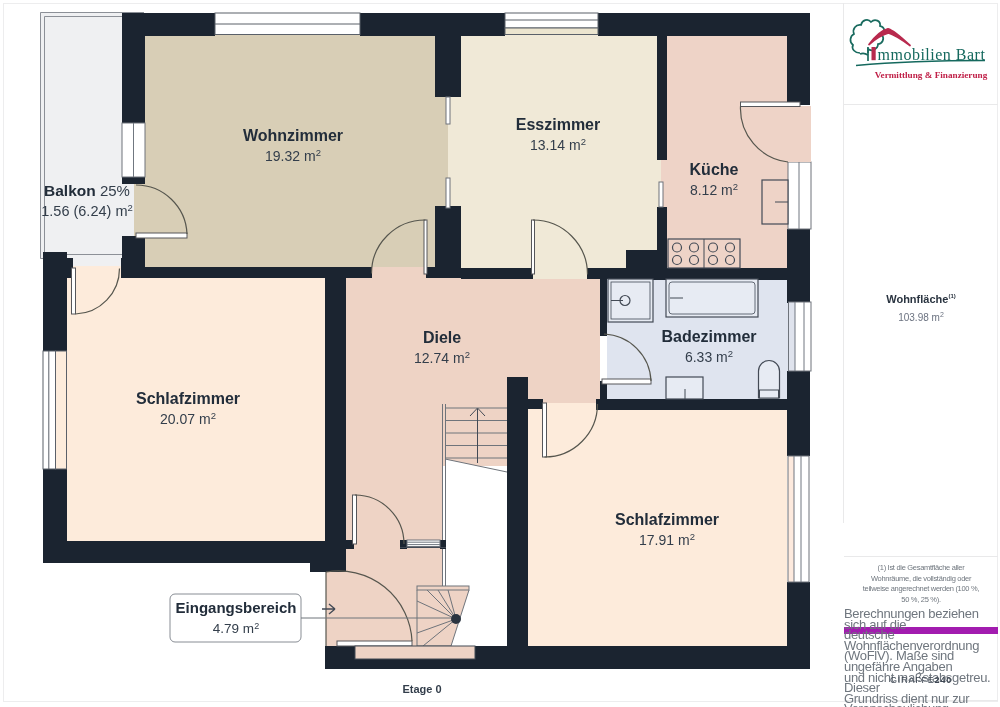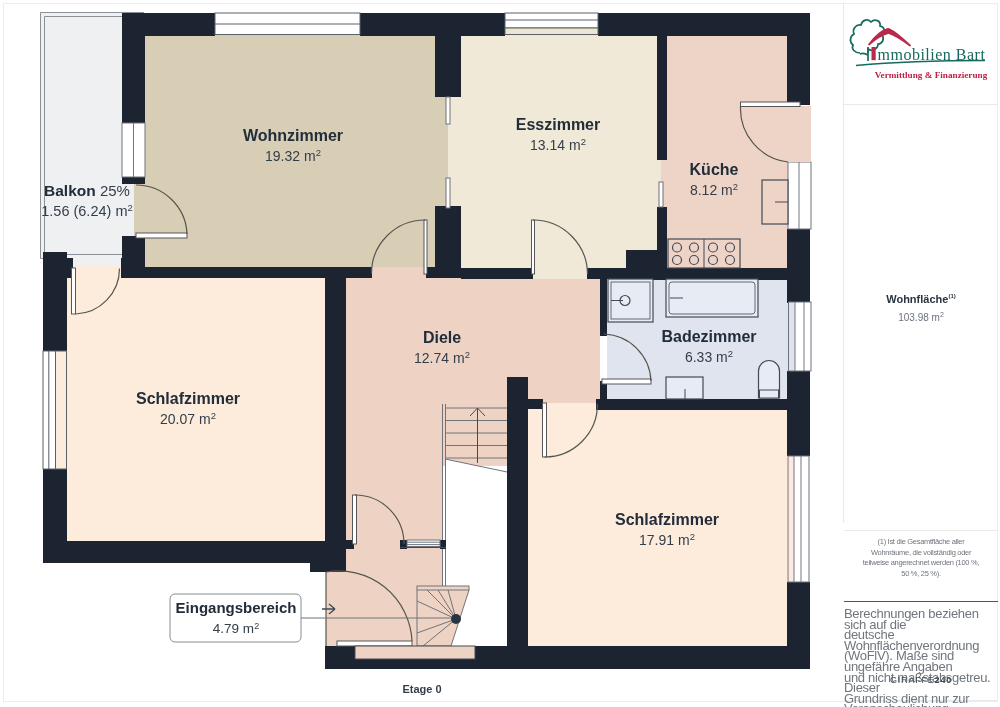--- a/index.html
+++ b/index.html
@@ -408,21 +408,21 @@
 
       <text x="87" y="75" text-anchor="middle" font-family="Liberation Serif, serif" font-weight="bold" font-size="9.2" fill="#c02048">Vermittlung &amp; Finanzierung</text>
     </svg>
   </div>
 
   <div style="position:absolute;left:0;top:290px;width:154px;text-align:center;">
     <div style="font-weight:bold;font-size:11px;color:#2a3440;">Wohnfläche<span style="font-size:6px;vertical-align:super;">(1)</span></div>
     <div style="margin-top:6px;font-size:10px;color:#6b7280;">103.98 m<sup style="font-size:7px">2</sup></div>
   </div>
 
-  <div style="position:absolute;left:0;top:527px;width:154px;height:70px;border-top:1px solid #e9e9ea;border-bottom:1px solid #a21caf;">
+  <div style="position:absolute;left:0;top:553px;width:154px;height:70px;border-top:1px solid #e9e9ea;border-bottom:7px solid #a21caf;">
     <div style="margin-top:6px;font-size:7.5px;letter-spacing:-0.3px;line-height:10.6px;color:#6f767e;text-align:center;">(1) Ist die Gesamtfläche aller<br>Wohnräume, die vollständig oder<br>teilweise angerechnet werden (100 %,<br>50 %, 25 %).</div>
   </div>
 
   <div style="position:absolute;left:0;top:597px;width:154px;height:100px;border-bottom:1px solid #e9e9ea;">
     <div style="margin-top:9px;font-size:13px;letter-spacing:-0.3px;line-height:10.6px;color:#6f767e;text-align:left;">Berechnungen beziehen sich auf die<br>deutsche Wohnflächenverordnung<br>(WoFlV). Maße sind ungefähre Angaben<br>und nicht maßstabsgetreu. Dieser<br>Grundriss dient nur zur<br>Veranschaulichung.</div>
 
     <div style="position:absolute;left:0;top:75px;width:154px;text-align:center;font-size:9px;letter-spacing:0.8px;color:#3f4854;">GIRAFFE<b>240</b></div>
   </div>
 </div>
 </div>

